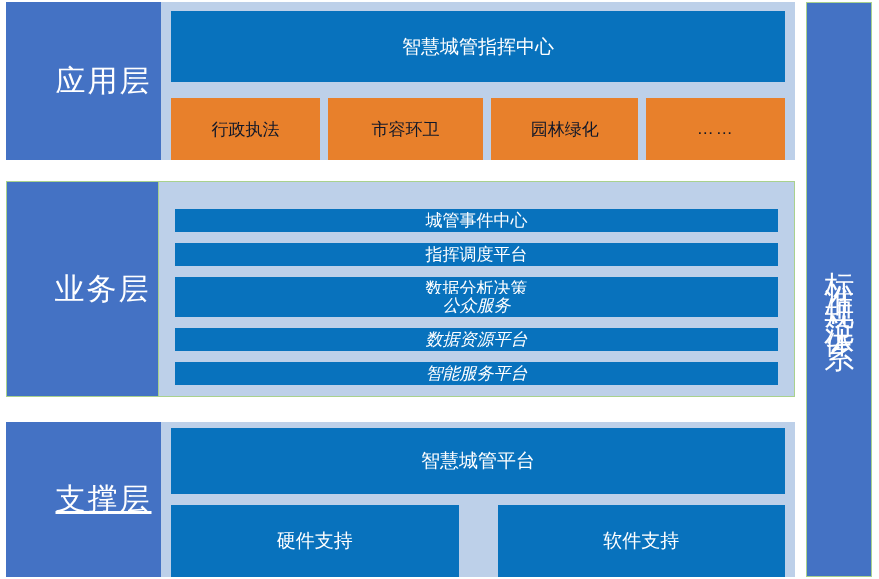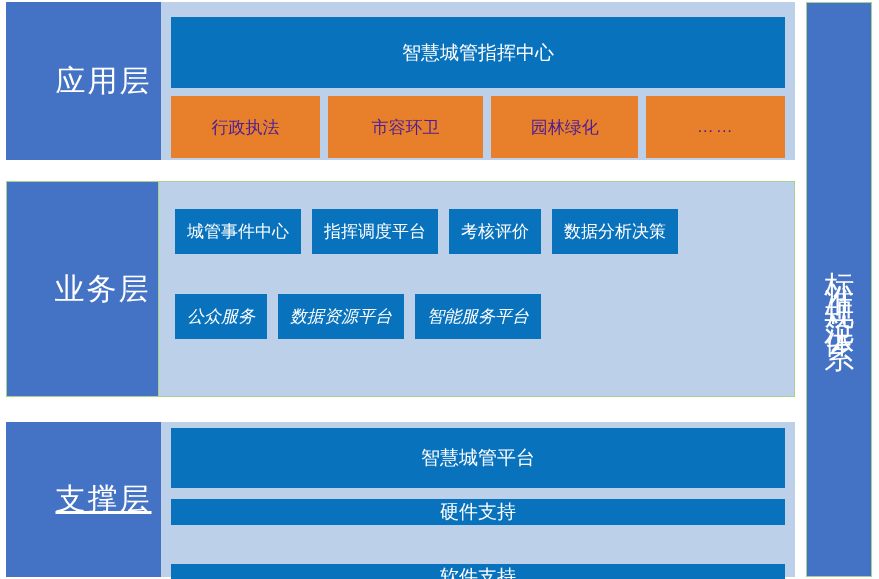--- a/index.html
+++ b/index.html
@@ -53,42 +53,43 @@
   
   #layer-application {
     top: 2px;
     width: 789px;
     height: 158px;
   }
   #layer-application .layer-label {
     width: 155px;
   }
   .app-body {
-    padding: 15px 10px 0 10px;
+    padding: 9px 10px 0 10px;
+    justify-content: space-between;
   }
   .banner-box {
     background: #0872BD;
     color: #ffffff;
     font-size: 19px;
     display: flex;
     align-items: center;
     justify-content: center;
     height: 71px;
     box-sizing: border-box;
   }
   .app-tiles {
     display: flex;
     flex-direction: row;
     gap: 8px;
     margin-top: 8px;
     height: 62px;
   }
   .tile-orange {
     background: #E8802B;
-    color: #4c1d95;
+    color: #0f172a;
     font-size: 17px;
     display: flex;
     align-items: center;
     justify-content: center;
     box-sizing: border-box;
   }
   .tile-orange.w1 { flex: 1.00 1 0; }
   .tile-orange.w2 { flex: 1.04 1 0; }
   .tile-orange.w3 { flex: 0.99 1 0; font-family: Liberation Mono, monospace; }
   .tile-orange.w4 { flex: 1.00 1 0; }
@@ -107,21 +108,21 @@
   }
   #layer-business .layer-label {
     width: 152px;
     border-right: 1.5px solid #A9D18E;
   }
   .biz-body {
     padding: 27px 16px 0 16px;
   }
   .biz-row {
     display: flex;
-    flex-direction: row;
+    flex-direction: column;
     gap: 11px;
     height: 45px;
   }
   .biz-row.second {
     margin-top: 40px;
     font-style: italic;
   }
   .tile-blue {
     background: #0872BD;
     color: #ffffff;
@@ -142,21 +143,20 @@
   }
   #layer-support .layer-label {
     width: 155px;
     text-decoration: underline;
   }
   .sup-body {
     padding: 6px 10px 0 10px;
   }
   .sup-tiles {
     display: flex;
-    flex-direction: column;
     gap: 39px;
     margin-top: 11px;
     height: 78px;
   }
   .sup-tiles .tile-blue {
     flex: 1 1 0;
     font-size: 19px;
   }
 
   
@@ -200,21 +200,20 @@
       </div>
     </div>
   </div>
 
   <div class="layer-row" id="layer-business">
     <div class="layer-label">业务层</div>
     <div class="layer-body biz-body">
       <div class="biz-row">
         <div class="tile-blue">城管事件中心</div>
         <div class="tile-blue">指挥调度平台</div>
-        <div class="tile-blue">考核评价</div>
         <div class="tile-blue">数据分析决策</div>
       </div>
       <div class="biz-row second">
         <div class="tile-blue">公众服务</div>
         <div class="tile-blue">数据资源平台</div>
         <div class="tile-blue">智能服务平台</div>
       </div>
     </div>
   </div>
 

